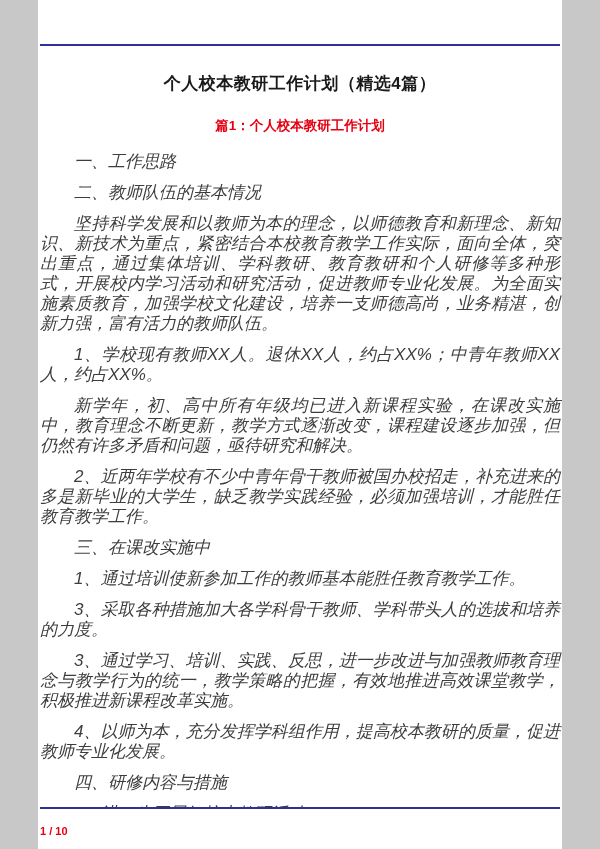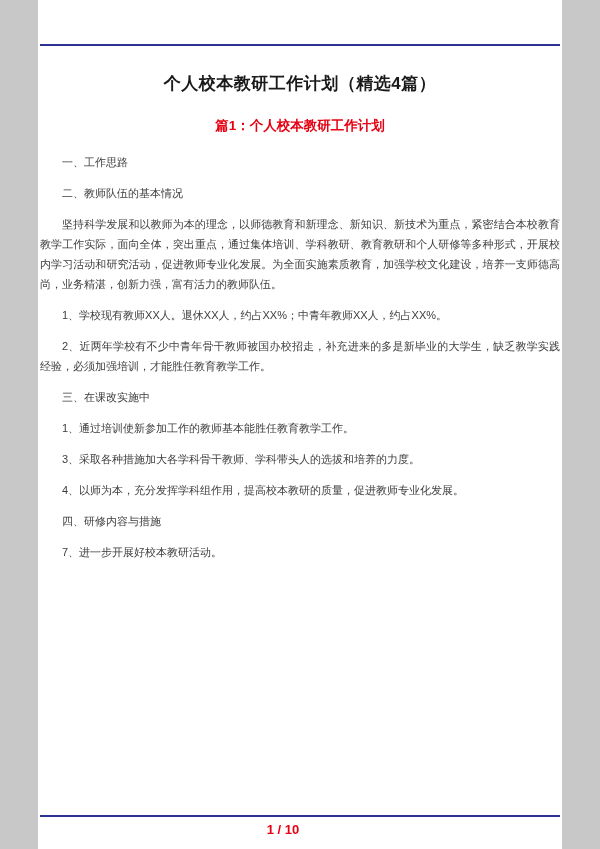--- a/index.html
+++ b/index.html
@@ -44,64 +44,67 @@
     letter-spacing: 0.5px;
   }
   .section-heading {
     margin-top: 22px;
     font-size: 13.5px;
     font-weight: 700;
     color: var(--accent-red);
     text-align: center;
   }
   .body-text p {
-    font-size: 11px;
+    font-size: 17px;
     line-height: 20px;
     color: var(--text-color);
     text-indent: 2em;
     text-align: justify;
     margin: 11px 0;
+    font-style: italic;
   }
   .body-text p:first-child {
     margin-top: 17px;
   }
   .footer {
     position: absolute;
     left: 2px;
     right: 2px;
     bottom: 0;
     background: #ffffff;
   }
   .page-num {
-    text-align: center;
-    padding: 5px 34px 12px 0;
-    font-size: 13px;
+    text-align: left;
+    padding: 16px 34px 12px 0;
+    font-size: 11px;
     font-weight: 700;
     color: var(--accent-red);
   }
 </style>
 </head>
 <body>
 
 <div class="page">
   <div class="rule top-rule"></div>
 
   <h1 class="doc-title">个人校本教研工作计划（精选4篇）</h1>
 
   <h2 class="section-heading">篇1：个人校本教研工作计划</h2>
 
   <div class="body-text">
     <p>一、工作思路</p>
     <p>二、教师队伍的基本情况</p>
     <p>坚持科学发展和以教师为本的理念，以师德教育和新理念、新知识、新技术为重点，紧密结合本校教育教学工作实际，面向全体，突出重点，通过集体培训、学科教研、教育教研和个人研修等多种形式，开展校内学习活动和研究活动，促进教师专业化发展。为全面实施素质教育，加强学校文化建设，培养一支师德高尚，业务精湛，创新力强，富有活力的教师队伍。</p>
     <p>1、学校现有教师XX人。退休XX人，约占XX%；中青年教师XX人，约占XX%。</p>
+    <p>新学年，初、高中所有年级均已进入新课程实验，在课改实施中，教育理念不断更新，教学方式逐渐改变，课程建设逐步加强，但仍然有许多矛盾和问题，亟待研究和解决。</p>
     <p>2、近两年学校有不少中青年骨干教师被国办校招走，补充进来的多是新毕业的大学生，缺乏教学实践经验，必须加强培训，才能胜任教育教学工作。</p>
     <p>三、在课改实施中</p>
     <p>1、通过培训使新参加工作的教师基本能胜任教育教学工作。</p>
     <p>3、采取各种措施加大各学科骨干教师、学科带头人的选拔和培养的力度。</p>
+    <p>3、通过学习、培训、实践、反思，进一步改进与加强教师教育理念与教学行为的统一，教学策略的把握，有效地推进高效课堂教学，积极推进新课程改革实施。</p>
     <p>4、以师为本，充分发挥学科组作用，提高校本教研的质量，促进教师专业化发展。</p>
     <p>四、研修内容与措施</p>
     <p>7、进一步开展好校本教研活动。</p>
   </div>
 
   <div class="footer">
     <div class="rule"></div>
     <div class="page-num">1 / 10</div>
   </div>
 </div>

